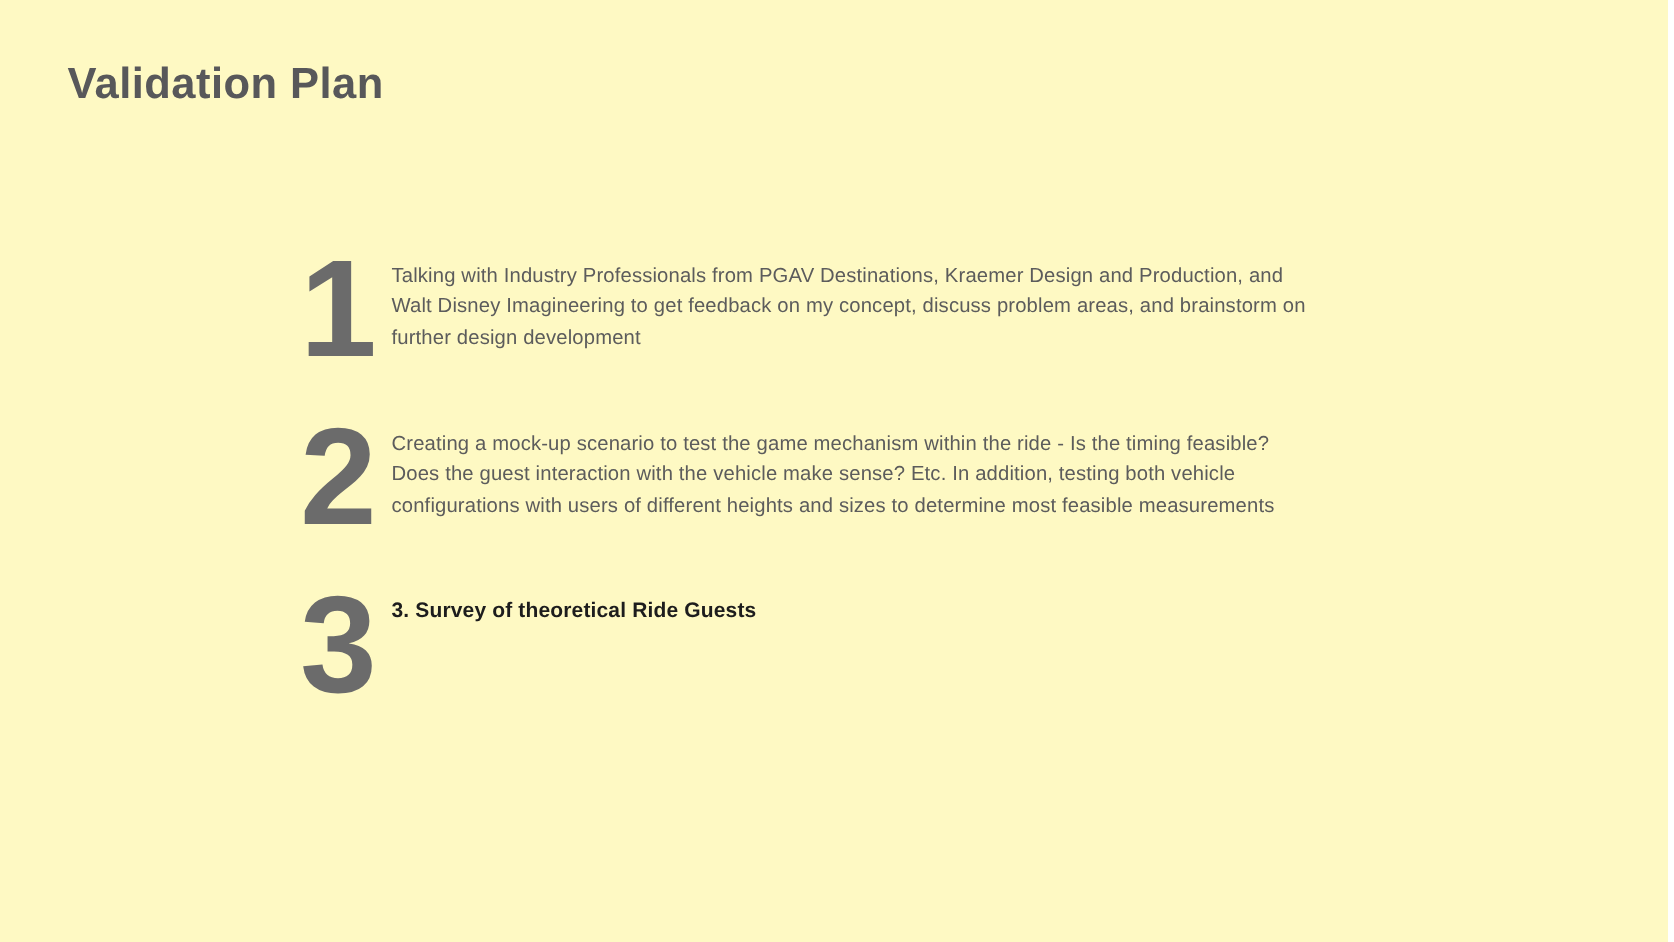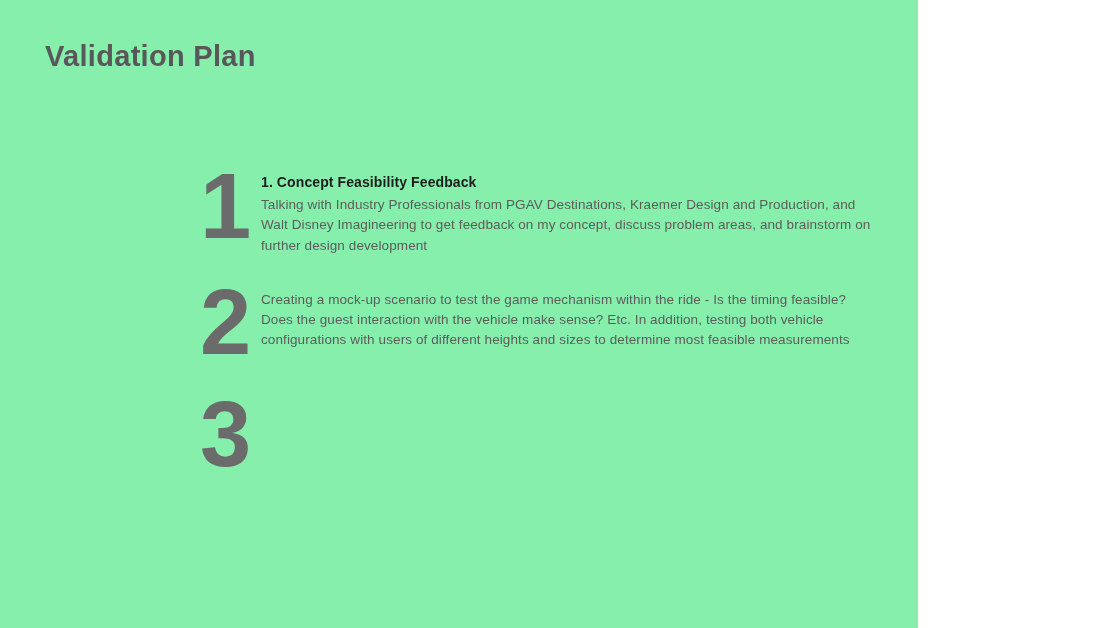--- a/index.html
+++ b/index.html
@@ -8,23 +8,23 @@
     background: #ffffff;
   }
   body {
     width: 1116px;
     height: 628px;
     font-family: "Liberation Sans", sans-serif;
     -webkit-font-smoothing: antialiased;
   }
   .slide {
     position: relative;
-    width: 918px;
+    width: 1112px;
     height: 628px;
-    background: #86efac;
+    background: #fef9c3;
     overflow: hidden;
   }
   .slide-title {
     position: absolute;
     left: 45px;
     top: 39px;
     font-size: 29px;
     font-weight: 700;
     color: #58585a;
     letter-spacing: 0.3px;
@@ -77,32 +77,32 @@
 
 <div class="slide">
 
   <div class="slide-title">Validation Plan</div>
 
   <div class="items">
 
     <div class="item">
       <div class="item-number">1</div>
       <div class="item-content">
-        <div class="item-heading">1. Concept Feasibility Feedback</div>
         <div class="item-body">Talking with Industry Professionals from PGAV Destinations, Kraemer Design and Production, and Walt Disney Imagineering to get feedback on my concept, discuss problem areas, and brainstorm on further design development</div>
       </div>
     </div>
 
     <div class="item">
       <div class="item-number">2</div>
       <div class="item-content">
         <div class="item-body">Creating a mock-up scenario to test the game mechanism within the ride - Is the timing feasible? Does the guest interaction with the vehicle make sense? Etc. In addition, testing both vehicle configurations with users of different heights and sizes to determine most feasible measurements</div>
       </div>
     </div>
 
     <div class="item">
       <div class="item-number">3</div>
       <div class="item-content">
+        <div class="item-heading">3. Survey of theoretical Ride Guests</div>
       </div>
     </div>
 
   </div>
 </div>
 
 </body></html>

